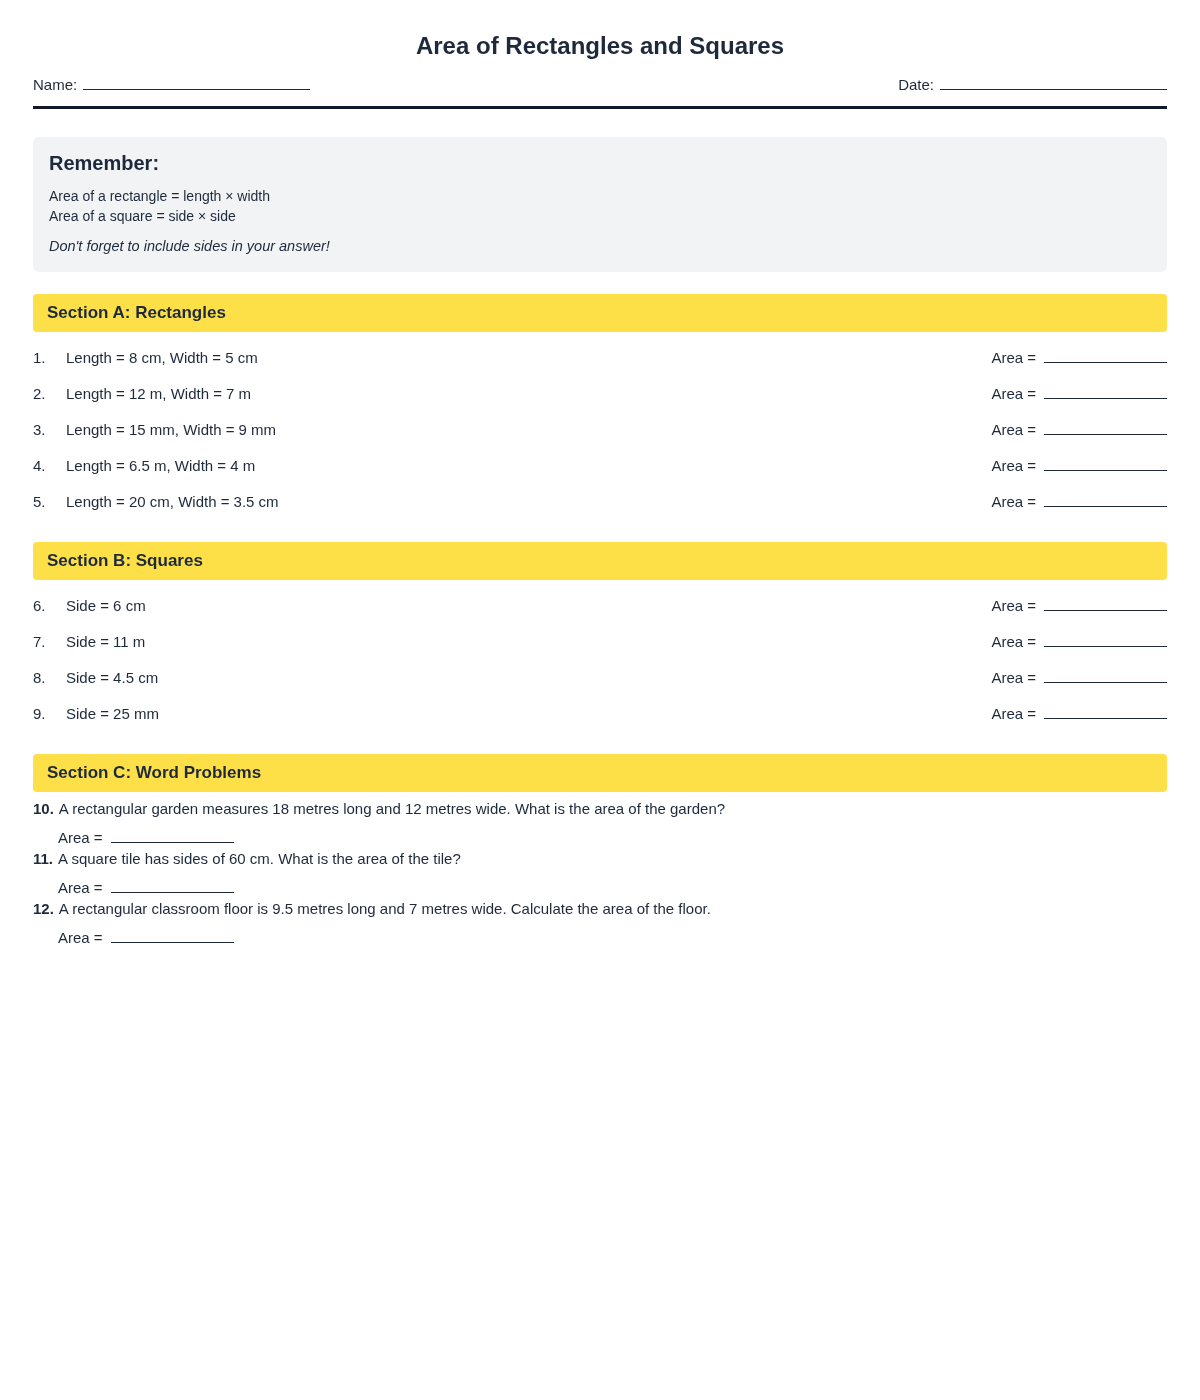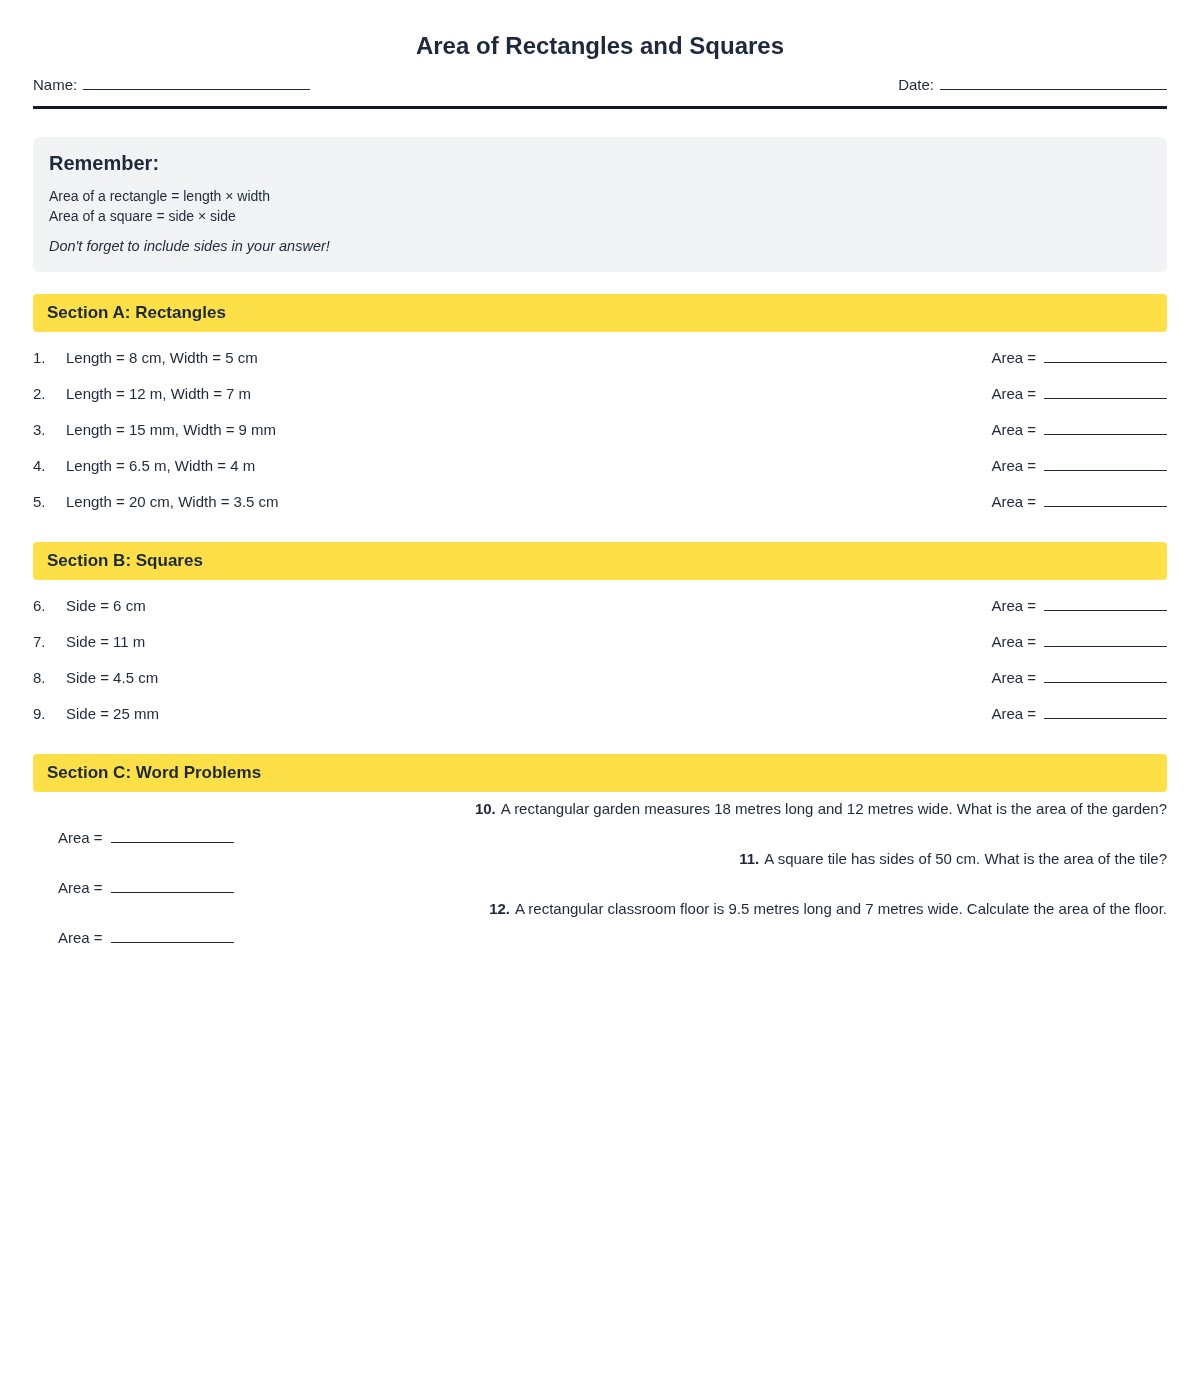--- a/index.html
+++ b/index.html
@@ -93,21 +93,21 @@
   .qnum { width: 33px; flex-shrink: 0; }
   .qright { display: flex; align-items: baseline; gap: 8px; }
   .answer-blank {
     display: inline-block;
     width: 123px;
     height: 13px;
     border-bottom: 1.5px solid #1e293b;
   }
   
   .problems { margin-top: 6px; }
-  .problem { font-size: 15px; text-align: right; }
+  .problem { font-size: 15px; }
   .problem-text { line-height: 21px; }
   .pnum { font-weight: bold; margin-right: 5px; }
   .parea {
     margin: 8px 0 0 25px;
     display: flex;
     align-items: baseline;
     gap: 8px;
     line-height: 21px;
   }
 </style>
@@ -242,21 +242,21 @@
       <div class="problem-text">
         <span class="pnum">10.</span><span>A rectangular garden measures 18 metres long and 12 metres wide. What is the area of the garden?</span>
       </div>
       <div class="parea">
         <span>Area =</span>
         <span class="answer-blank"></span>
       </div>
     </div>
     <div class="problem">
       <div class="problem-text">
-        <span class="pnum">11.</span><span>A square tile has sides of 50 cm. What is the area of the tile?</span>
+        <span class="pnum">11.</span><span>A square tile has sides of 60 cm. What is the area of the tile?</span>
       </div>
       <div class="parea">
         <span>Area =</span>
         <span class="answer-blank"></span>
       </div>
     </div>
     <div class="problem">
       <div class="problem-text">
         <span class="pnum">12.</span><span>A rectangular classroom floor is 9.5 metres long and 7 metres wide. Calculate the area of the floor.</span>
       </div>

